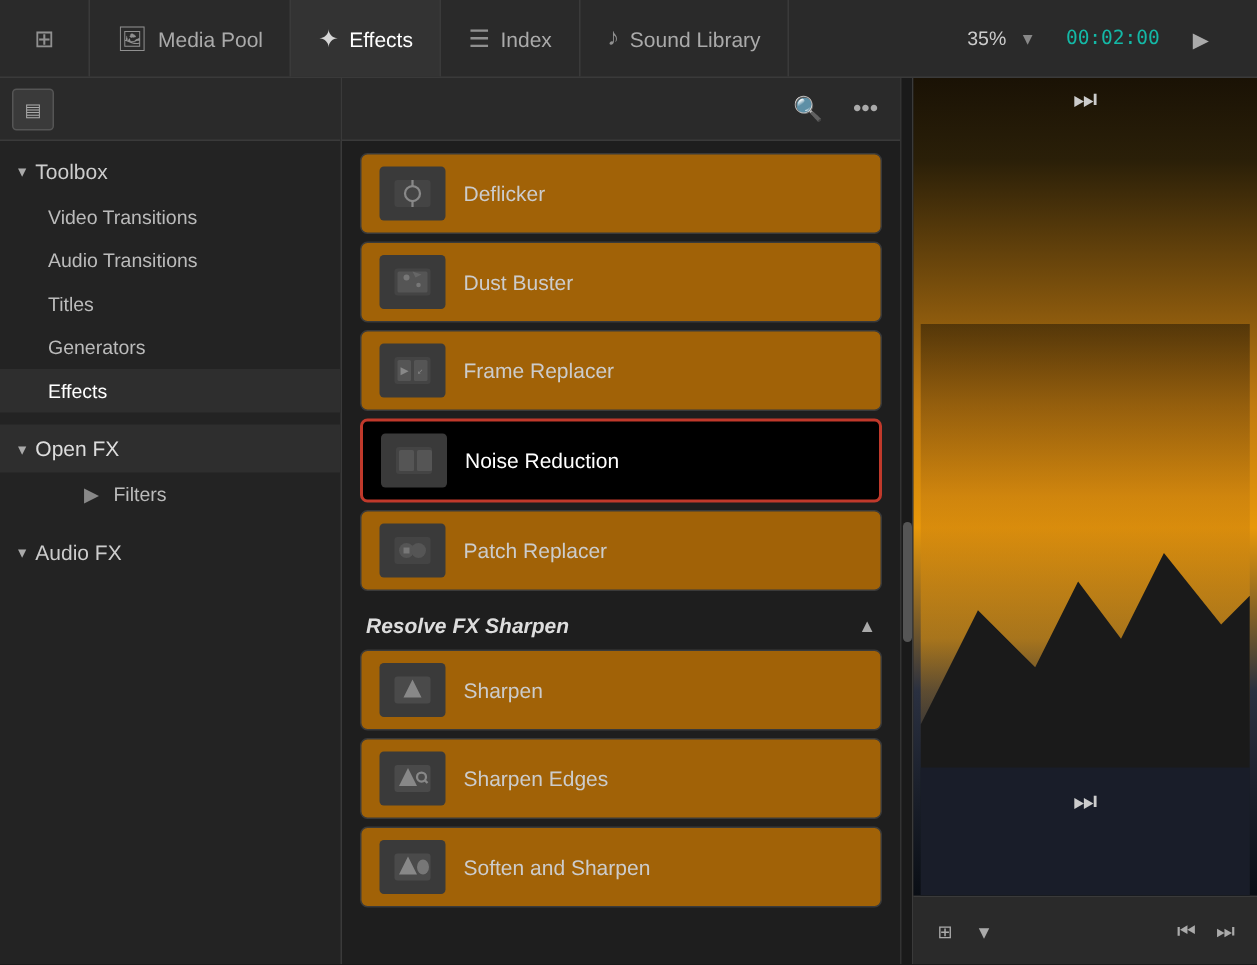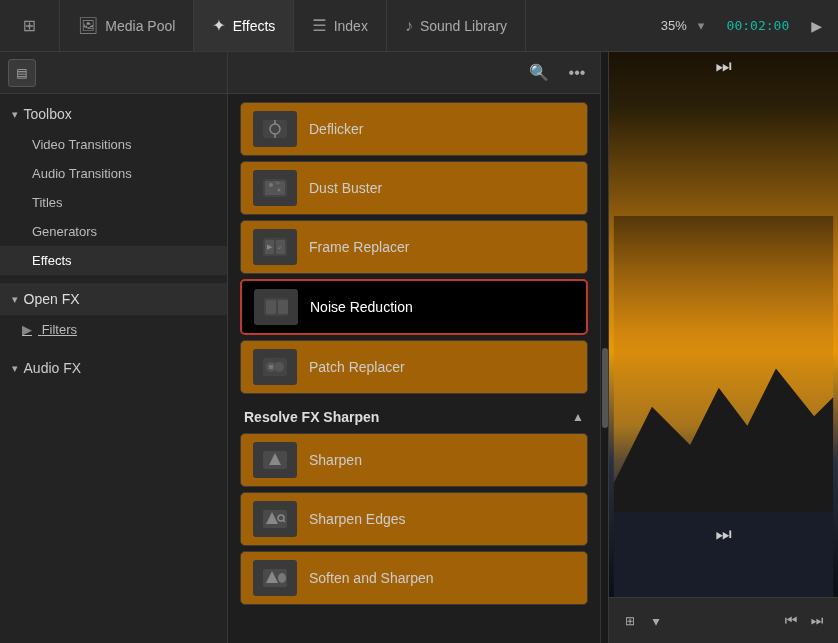--- a/index.html
+++ b/index.html
@@ -188,20 +188,21 @@
       font-weight: 500;
     }
 
     
     .section-header {
       display: flex;
       align-items: center;
       justify-content: space-between;
       padding: 10px 4px 8px 4px;
       margin-top: 4px;
+      font-style: italic;
     }
     .section-title {
       font-size: 14px;
       font-weight: 600;
       color: #ddd;
     }
     .section-collapse {
       color: #aaa;
       font-size: 12px;
       cursor: pointer;
@@ -312,21 +313,21 @@
   </div>
   <div class="nav-item">
     <span class="nav-icon">☰</span>
     <span>Index</span>
   </div>
   <div class="nav-item">
     <span class="nav-icon">♪</span>
     <span>Sound Library</span>
   </div>
   <div style="flex:1"></div>
-  <div style="display:flex;align-items:center;gap:4px;padding-right:8px;">
+  <div style="display:flex;align-items:center;gap:4px;padding-right:24px;">
     <div class="nav-item" style="border:none; padding:0 10px; font-size:13px; color:#ccc;">
       <span>35%</span>
       <span style="margin-left:4px; color:#888;">▾</span>
     </div>
     <div style="font-size:13px; color:#14b8a6; padding:0 10px; font-family:monospace;">
       <span>00:02:00</span>
     </div>
     <div style="color:#aaa; padding:0 8px; cursor:pointer; font-size:14px;">▶</div>
   </div>
 </div>
@@ -360,21 +361,21 @@
       <div class="tree-child active">
         <span>Effects</span>
       </div>
     </div>
 
     <div class="tree-section">
       <div class="tree-parent" style="font-weight:500; color:#ddd; background:#2e2e2e;">
         <span class="chevron">▾</span>
         <span>Open FX</span>
       </div>
-      <div class="tree-child" style="padding-left:22px;text-decoration:underline;">
+      <div class="tree-child" style="padding-left:56px;">
         <span style="color:#888; margin-right:6px;">▶</span>
         <span>Filters</span>
       </div>
     </div>
 
     <div class="tree-section">
       <div class="tree-parent">
         <span class="chevron">▾</span>
         <span>Audio FX</span>
       </div>

